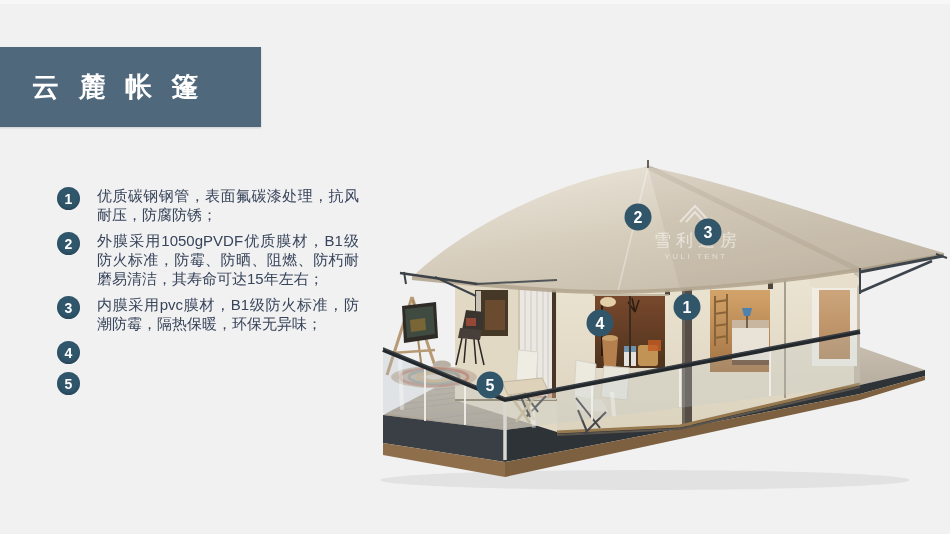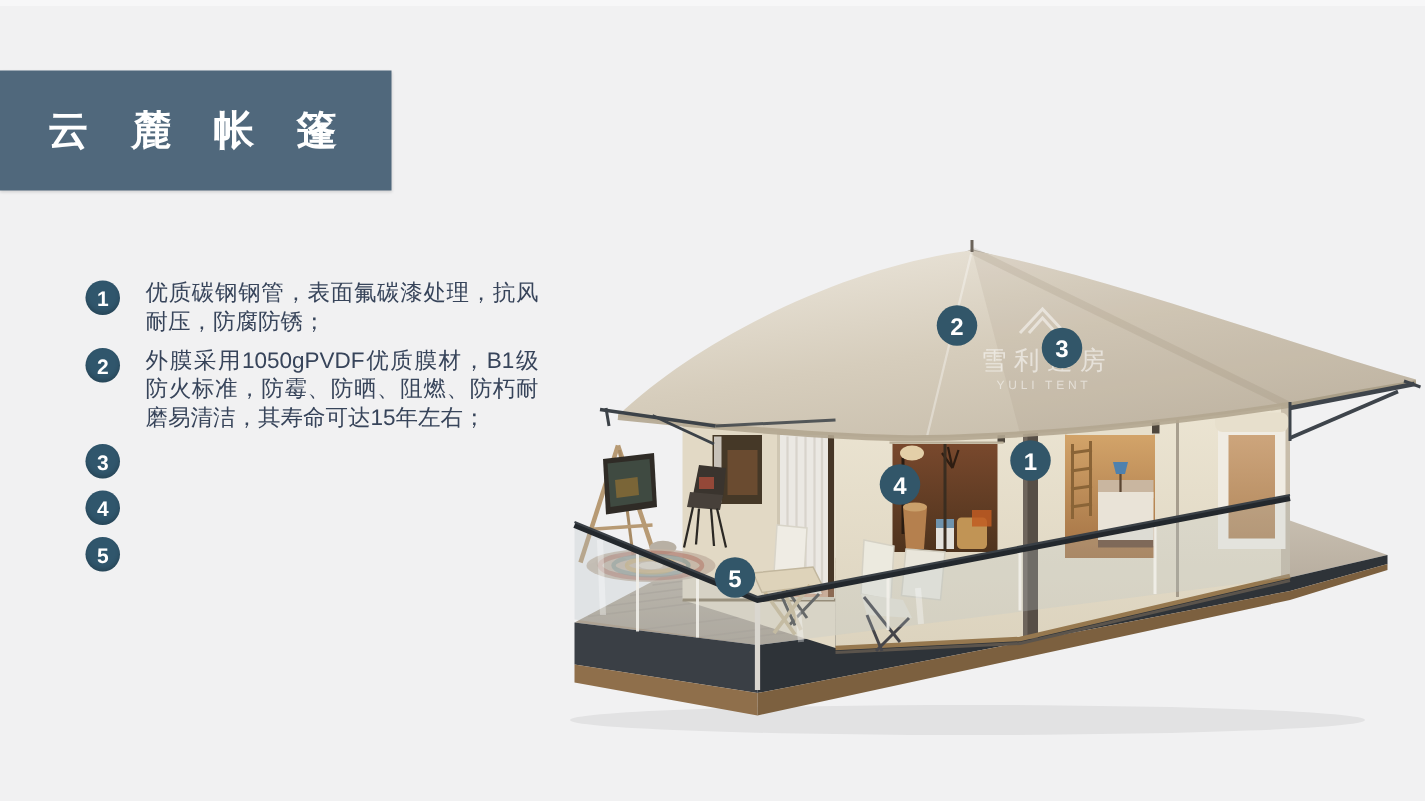--- a/index.html
+++ b/index.html
@@ -8,21 +8,20 @@
     background:#f1f1f2;
     font-family:"Liberation Sans","DejaVu Sans",sans-serif;
   }
   .top-edge{position:absolute;left:0;top:0;width:950px;height:4px;background:#f7f7f8;}
   
   .header-bar{
     position:absolute;left:0;top:47px;width:261px;height:80px;
     background:#50687c;display:flex;align-items:center;
     padding-left:32px;box-sizing:border-box;
     box-shadow:0 1px 2px rgba(0,0,0,.15);
-    font-family:Liberation Mono, monospace;
   }
   .header-title{
     color:#ffffff;font-size:27px;font-weight:bold;letter-spacing:6px;
     white-space:nowrap;
   }
   
   .features{
     position:absolute;left:57px;top:186px;width:320px;
     display:flex;flex-direction:column;gap:7px;
   }
@@ -58,20 +57,21 @@
   <div class="feature">
     <span class="feature-num">1</span>
     <span class="feature-text">优质碳钢钢管，表面氟碳漆处理，抗风耐压，防腐防锈；</span>
   </div>
   <div class="feature">
     <span class="feature-num">2</span>
     <span class="feature-text">外膜采用1050gPVDF优质膜材，B1级防火标准，防霉、防晒、阻燃、防朽耐磨易清洁，其寿命可达15年左右；</span>
   </div>
   <div class="feature">
     <span class="feature-num">3</span>
+    <span class="feature-text">内膜采用pvc膜材，B1级防火标准，防潮防霉，隔热保暖，环保无异味；</span>
   </div>
   <div class="feature">
     <span class="feature-num">4</span>
   </div>
   <div class="feature">
     <span class="feature-num">5</span>
   </div>
 </div>
 
 <div class="tent-wrap">

